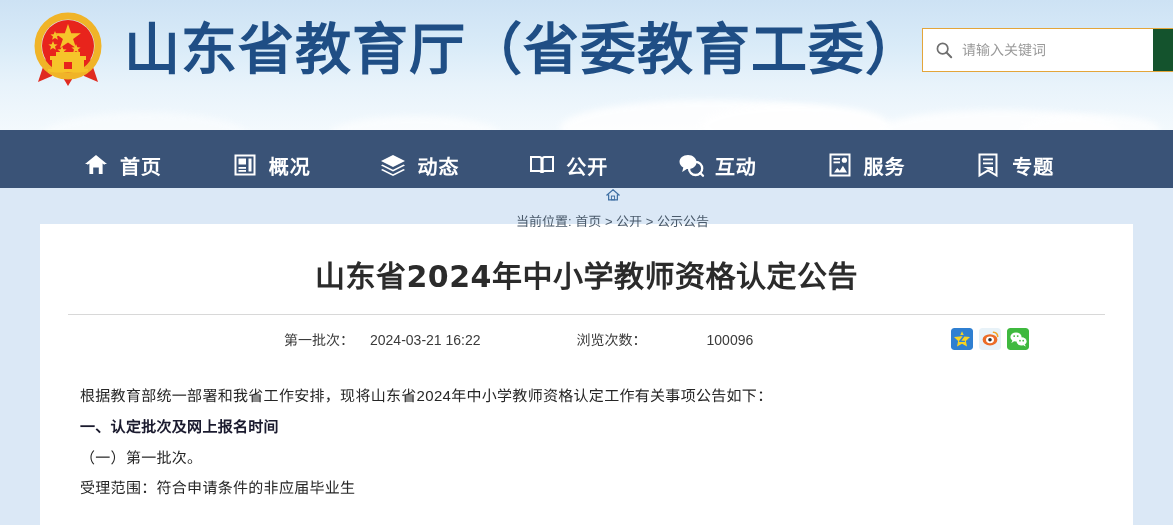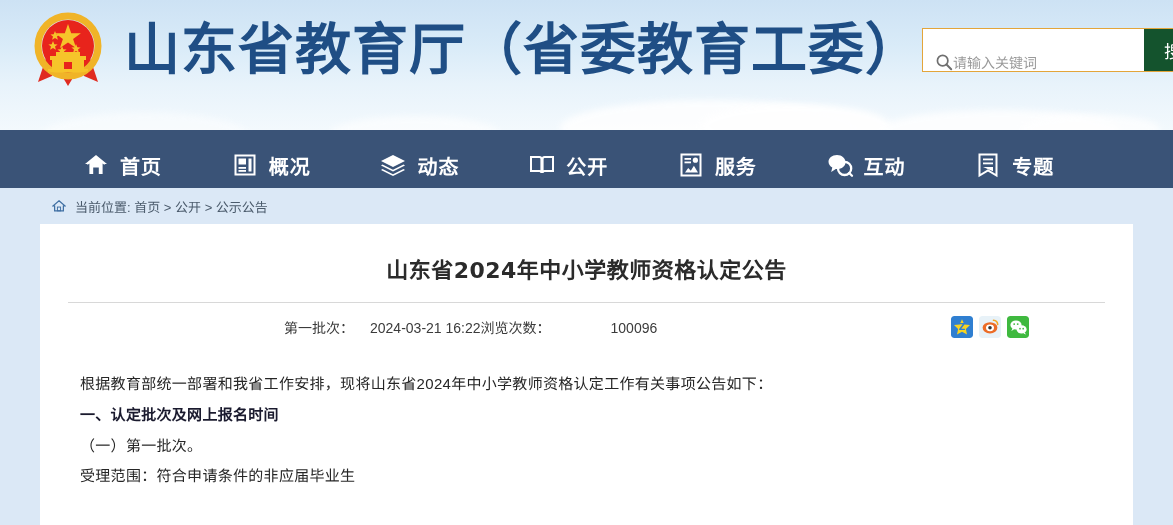--- a/index.html
+++ b/index.html
@@ -63,21 +63,22 @@
     display: flex;
     align-items: stretch;
     height: 44px;
     width: 382px;
     border: 1px solid #e3a53a;
     background: #fff;
   }
   .search-field {
     flex: 1 1 auto;
     display: flex;
-    align-items: flex-end;
+    align-items: center;
+    gap: 9px;
     padding: 0 10px 0 12px;
     background: #fff;
     min-width: 0;
   }
   .search-icon { flex: 0 0 auto; width: 18px; height: 18px; display: block; }
   .search-input {
     flex: 1 1 auto;
     border: 0; outline: 0;
     font-size: 14px;
     color: #444;
@@ -126,20 +127,21 @@
   }
 
   
   .crumb-bar {
     height: 36px;
     display: flex;
     align-items: center;
     padding-left: 52px;
     gap: 9px;
     background: #dbe8f6;
+    flex-direction: column;
   }
   .crumb-home { width: 14px; height: 14px; display: block; flex: 0 0 auto; }
   .crumb-text {
     font-size: 13px;
     color: #4a5a6b;
     font-family: "Liberation Sans", sans-serif;
     white-space: nowrap;
   }
 
   
@@ -148,21 +150,21 @@
     height: calc(525px - 130px - 58px - 36px);
   }
   .panel {
     background: #fff;
     height: 100%;
     padding: 28px 28px 0 28px;
     overflow: hidden;
   }
   .art-title {
     text-align: center;
-    font-size: 22px;
+    font-size: 30px;
     font-weight: bold;
     color: #2b2b2b;
     font-family: "DejaVu Sans", "Liberation Sans", sans-serif;
     letter-spacing: .5px;
     margin-bottom: 18px;
   }
   .divider { height: 1px; background: #d8d8d8; margin: 0 0 0 0; }
 
   .meta-row {
     display: flex;
@@ -171,21 +173,21 @@
     position: relative;
     font-size: 14px;
     color: #3b3b3b;
     font-family: "Liberation Sans", sans-serif;
   }
   .meta-group { display: flex; align-items: baseline; }
   .meta-label { color: #3b3b3b; }
   .meta-value { color: #3b3b3b; }
   .meta-date { margin-left: 216px; }
   .meta-date .meta-value { margin-left: 16px; }
-  .meta-views { }
+  .meta-views { margin-left: 96px; }
   .meta-views .meta-value { margin-left: 60px; }
 
   .share { position: absolute; right: 76px; display: flex; gap: 6px; align-items: center; }
   .share-icon { width: 22px; height: 22px; display: block; cursor: pointer; border-radius: 3px; }
 
   .body-text { padding: 18px 12px 0 12px; }
   .para {
     font-size: 15px;
     color: #262626;
     line-height: 2.05;
@@ -283,36 +285,36 @@
   <a class="nav-item">
     <svg class="nav-icon" viewBox="0 0 28 28" aria-hidden="true">
       <path d="M3 6 h8.4 a2 2 0 0 1 2 2 v14 a2 2 0 0 0 -2 -2 H3 Z" fill="none" stroke="#fff" stroke-width="2"></path>
       <path d="M25 6 h-8.4 a2 2 0 0 0 -2 2 v14 a2 2 0 0 1 2 -2 H25 Z" fill="none" stroke="#fff" stroke-width="2"></path>
     </svg>
     <span class="nav-label">公开</span>
   </a>
 
   <a class="nav-item">
     <svg class="nav-icon" viewBox="0 0 28 28" aria-hidden="true">
+      <path d="M11 4 C6 4 2.5 7 2.5 10.8 C2.5 13.2 4 15.3 6.3 16.5 L5.2 21 L9.8 18 C10.2 18.1 10.6 18.1 11 18.1 C16 18.1 19.5 15.1 19.5 11.3 C19.5 7.4 16 4 11 4 Z" fill="#fff"></path>
+      <circle cx="18.6" cy="17.4" r="6.6" fill="none" stroke="#fff" stroke-width="2.3"></circle>
+      <line x1="23.2" y1="22" x2="26" y2="24.8" stroke="#fff" stroke-width="2.3" stroke-linecap="round"></line>
+    </svg>
+    <span class="nav-label">互动</span>
+  </a>
+
+  <a class="nav-item">
+    <svg class="nav-icon" viewBox="0 0 28 28" aria-hidden="true">
       <rect x="4.5" y="3.5" width="19" height="21" fill="none" stroke="#fff" stroke-width="2"></rect>
       <rect x="7.5" y="7" width="6.5" height="1.8" fill="#fff"></rect>
       <rect x="7.5" y="10.5" width="6.5" height="1.8" fill="#fff"></rect>
       <circle cx="18.4" cy="9.2" r="2.6" fill="#fff"></circle>
       <path d="M8 21.5 l3.2 -4.4 l2.6 2.6 l3.1 -5 l4.1 6.8 Z" fill="#fff"></path>
     </svg>
     <span class="nav-label">服务</span>
-  </a>
-
-  <a class="nav-item">
-    <svg class="nav-icon" viewBox="0 0 28 28" aria-hidden="true">
-      <path d="M11 4 C6 4 2.5 7 2.5 10.8 C2.5 13.2 4 15.3 6.3 16.5 L5.2 21 L9.8 18 C10.2 18.1 10.6 18.1 11 18.1 C16 18.1 19.5 15.1 19.5 11.3 C19.5 7.4 16 4 11 4 Z" fill="#fff"></path>
-      <circle cx="18.6" cy="17.4" r="6.6" fill="none" stroke="#fff" stroke-width="2.3"></circle>
-      <line x1="23.2" y1="22" x2="26" y2="24.8" stroke="#fff" stroke-width="2.3" stroke-linecap="round"></line>
-    </svg>
-    <span class="nav-label">互动</span>
   </a>
 
   <a class="nav-item">
     <svg class="nav-icon" viewBox="0 0 28 28" aria-hidden="true">
       <path d="M5.5 3.5 h17 v21 l-8.5 -5 l-8.5 5 Z" fill="none" stroke="#fff" stroke-width="2"></path>
       <rect x="9" y="7.5" width="10" height="1.8" fill="#fff"></rect>
       <rect x="9" y="11.5" width="10" height="1.8" fill="#fff"></rect>
       <path d="M9 16 h10 v4.2 Z" fill="#fff"></path>
     </svg>
     <span class="nav-label">专题</span>

